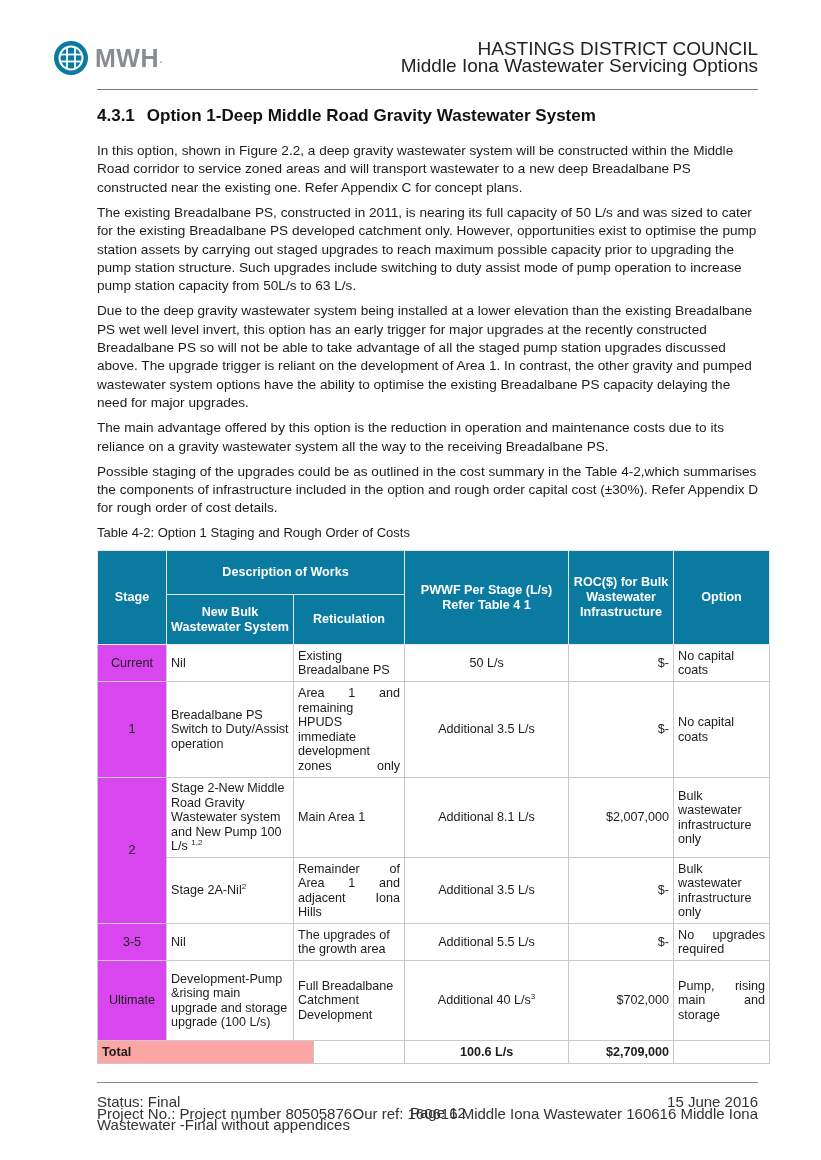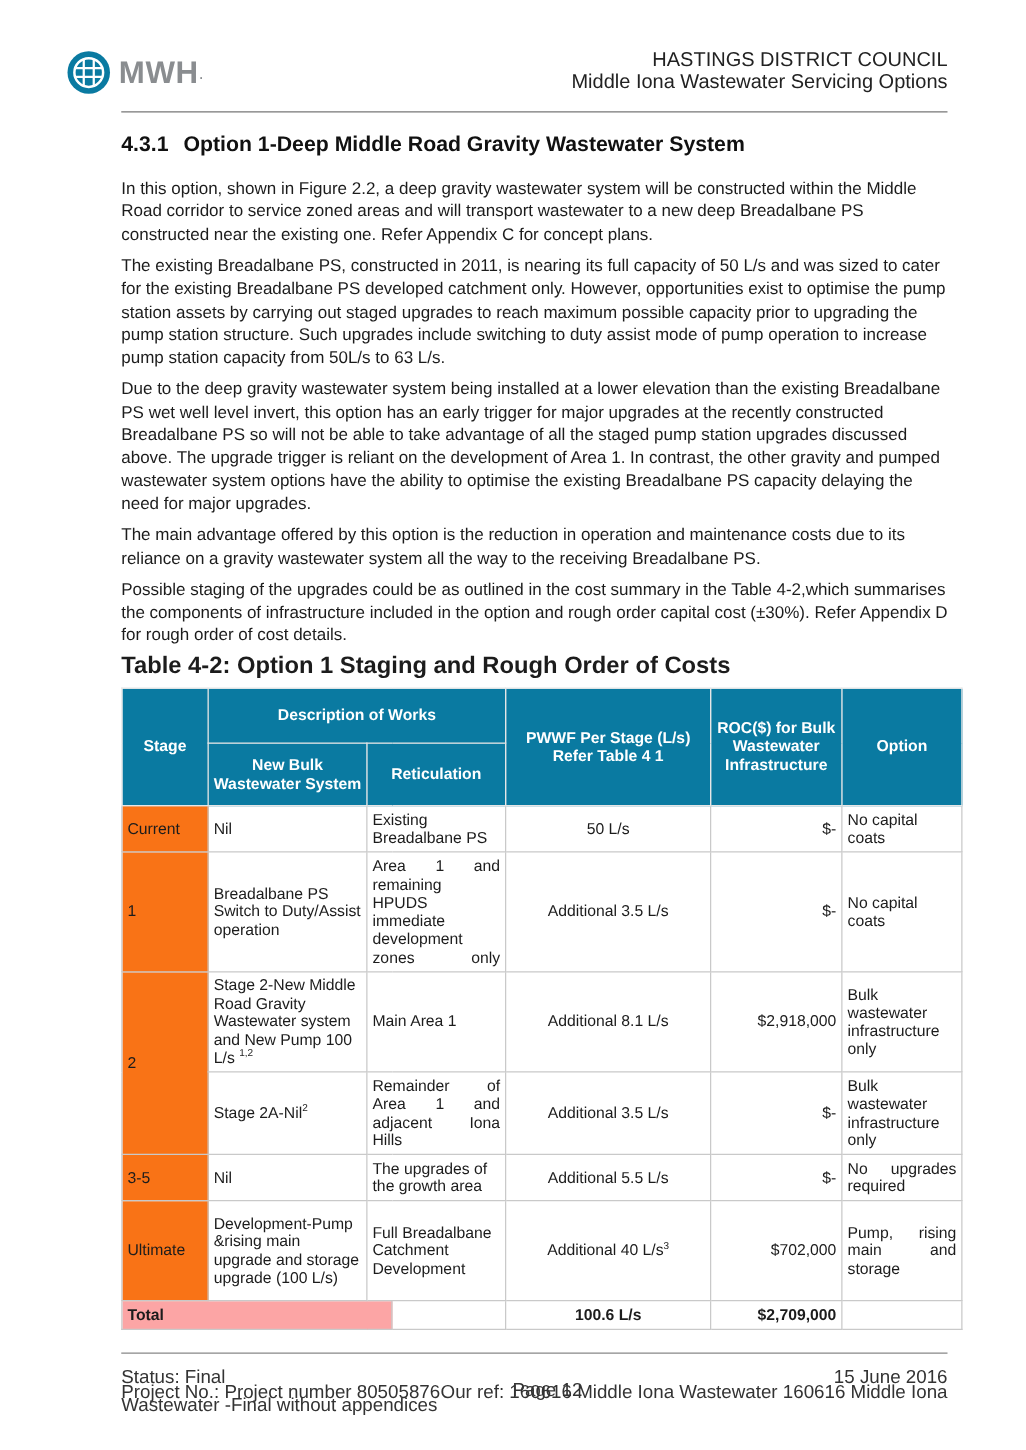--- a/index.html
+++ b/index.html
@@ -3,33 +3,33 @@
 <meta charset="utf-8">
 <style>
   html, body { margin:0; padding:0; background:#ffffff; }
   body { width:821px; height:1160px; position:relative; overflow:hidden;
          font-family:"Liberation Sans", sans-serif; color:#1a1a1a; }
   .logo { position:absolute; left:53px; top:40px; display:flex; align-items:center; }
   .logo svg { width:36px; height:36px; }
   .logo-text { font-family:"Liberation Sans", sans-serif; font-weight:bold; font-size:25px;
                color:#8a8d90; margin-left:6px; letter-spacing:0.5px; }
   .logo-dot { color:#8a8d90; font-size:14px; }
-  .hdr-right { position:absolute; right:63px; top:40px; text-align:right; font-size:16px; line-height:17px; color:#222; }
+  .hdr-right { position:absolute; right:63px; top:40px; text-align:right; font-size:19px; line-height:17px; color:#222; }
   .hdr-rule { position:absolute; left:97px; right:63px; top:89px; border-top:1px solid #777; }
   h2 { position:absolute; left:97px; top:106px; margin:0; font-size:17px; font-weight:bold; color:#111; }
   h2 .num { margin-right:12px; }
   .body-text { position:absolute; left:97px; width:665px; top:142px; font-size:13.6px; line-height:18.4px; color:#1c1c1c; }
   .body-text p { margin:0 0 6.5px 0; }
-  .tcaption { font-weight:bold; font-size:19px; margin-top:2px; }
+  .tcaption { font-weight:normal; font-size:13px; margin-top:2px; }
   table.t { position:absolute; left:97px; top:550px; width:672px; border-collapse:collapse;
             font-size:12.6px; line-height:14.5px; color:#1c1c1c; table-layout:fixed; }
   table.t th { background:#0a7aa1; color:#ffffff; font-weight:bold; font-size:12.6px; text-align:center;
                border:1px solid #e6e6e6; padding:2px 3px; vertical-align:middle; line-height:15px; }
   table.t td { border:1px solid #c9c9c9; padding:3px 4px; vertical-align:middle; }
-  td.stage { background:#f97316; text-align:left; }
+  td.stage { background:#d946ef; text-align:center; }
   td.c { text-align:center; }
   td.r { text-align:right; }
   td.j { text-align:justify; text-align-last:justify; }
   td.total-label { background:#fca5a5; font-weight:bold; text-align:left; }
   td.b { font-weight:bold; text-align:center; }
   td.br { font-weight:bold; text-align:right; }
   sup { font-size:8px; vertical-align:super; line-height:0; }
   .ftr-rule { position:absolute; left:97px; right:63px; top:1082px; border-top:1px solid #888; }
   .ftr { position:absolute; top:1096px; font-size:15px; line-height:11.5px; color:#333; }
   .ftr-left { left:97px; }
@@ -108,21 +108,21 @@
       <td colspan="2" class="j"><span>Area 1 and remaining HPUDS immediate development zones only</span></td>
       <td class="c">Additional  3.5 L/s</td>
       <td class="r">$-</td>
       <td>No capital coats</td>
     </tr>
     <tr style="height:80px">
       <td rowspan="2" class="stage">2</td>
       <td><span>Stage 2-New Middle Road Gravity Wastewater system and New Pump 100 L/s</span> <sup>1,2</sup></td>
       <td colspan="2">Main Area 1</td>
       <td class="c">Additional 8.1 L/s</td>
-      <td class="r">$2,918,000</td>
+      <td class="r">$2,007,000</td>
       <td>Bulk wastewater infrastructure only</td>
     </tr>
     <tr style="height:66px">
       <td><span>Stage 2A-Nil</span><sup>2</sup></td>
       <td colspan="2" class="j"><span>Remainder of Area 1 and adjacent Iona Hills</span></td>
       <td class="c">Additional 3.5 L/s</td>
       <td class="r">$-</td>
       <td>Bulk wastewater infrastructure only</td>
     </tr>
     <tr style="height:37px">

